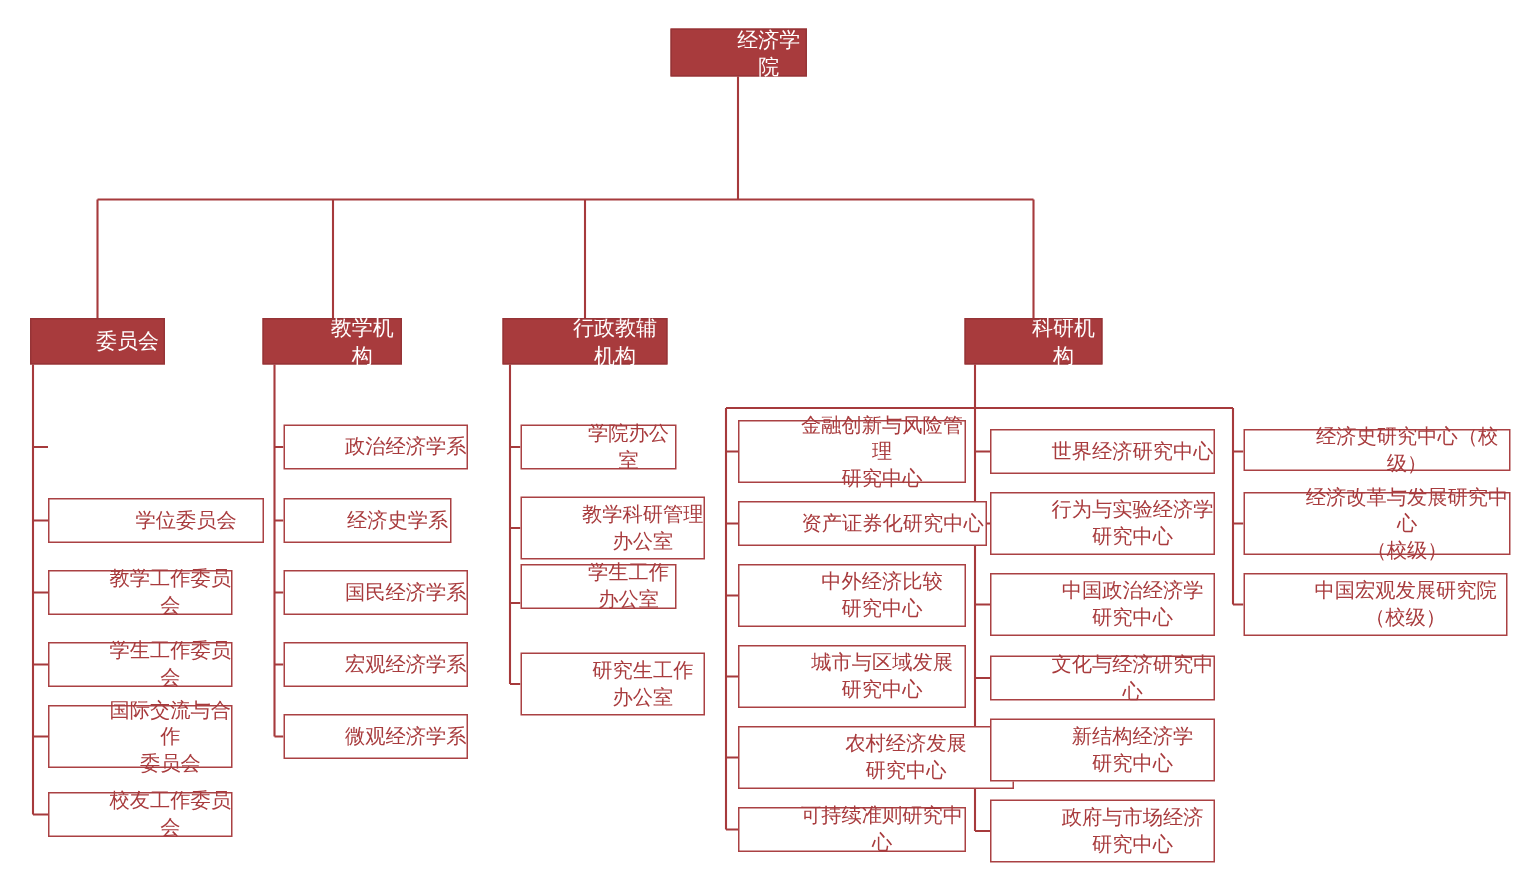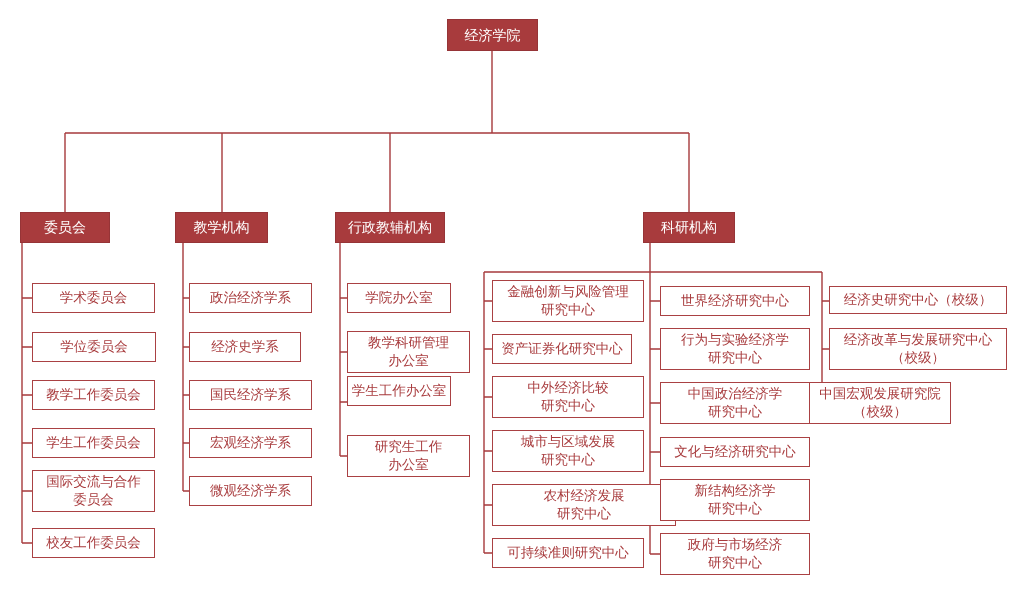--- a/index.html
+++ b/index.html
@@ -18,20 +18,21 @@
   .node{
     position:absolute;
     box-sizing:border-box;
     display:flex;align-items:center;justify-content:center;
     text-align:center;
     white-space:pre-line;
     font-size:13.5px;line-height:1.3;
     background:#ffffff;
     border:1.5px solid var(--child-border);
     color:var(--child-text);
+    padding-left:40px;
   }
   .node.head{
     background:var(--brand);
     border:1px solid var(--brand-border);
     color:#ffffff;
     font-size:14px;
   }
 </style>
 </head>
 <body>
@@ -46,22 +47,21 @@
     <path d="M650 243 V272 M484 272 H822 M484 272 V553 M650 272 V554 M822 272 V403 M484 301 H492 M484 349 H492 M484 397 H492 M484 451 H492 M484 505 H492 M484 553 H492 M650 301 H660 M650 349 H660 M650 403 H660 M650 452 H660 M650 500 H660 M650 554 H660 M822 301 H829 M822 349 H829 M822 403 H829"></path>
   </svg>
 
   <div class="node head" style="left:447px;top:19px;width:91px;height:32px">经济学院</div>
 
   <div class="node head" style="left:20px;top:212px;width:90px;height:31px">委员会</div>
   <div class="node head" style="left:335px;top:212px;width:110px;height:31px">行政教辅机构</div>
   <div class="node head" style="left:175px;top:212px;width:93px;height:31px">教学机构</div>
   <div class="node head" style="left:643px;top:212px;width:92px;height:31px">科研机构</div>
 
-  <div class="node" style="left:32px;top:283px;width:123px;height:30px">学术委员会</div>
-  <div class="node" style="left:32px;top:332px;width:124px;height:30px">学位委员会</div>
+  <div class="node" style="left:32px;top:332px;width:144px;height:30px">学位委员会</div>
   <div class="node" style="left:32px;top:380px;width:123px;height:30px">教学工作委员会</div>
   <div class="node" style="left:32px;top:428px;width:123px;height:30px">学生工作委员会</div>
   <div class="node" style="left:32px;top:470px;width:123px;height:42px">国际交流与合作
 委员会</div>
   <div class="node" style="left:189px;top:283px;width:123px;height:30px">政治经济学系</div>
 
   <div class="node" style="left:32px;top:528px;width:123px;height:30px">校友工作委员会</div>
   <div class="node" style="left:189px;top:332px;width:112px;height:30px">经济史学系</div>
   <div class="node" style="left:189px;top:380px;width:123px;height:30px">国民经济学系</div>
   <div class="node" style="left:189px;top:428px;width:123px;height:30px">宏观经济学系</div>
@@ -69,21 +69,21 @@
 
   <div class="node" style="left:347px;top:283px;width:104px;height:30px">学院办公室</div>
   <div class="node" style="left:347px;top:331px;width:123px;height:42px">教学科研管理
 办公室</div>
   <div class="node" style="left:347px;top:376px;width:104px;height:30px">学生工作办公室</div>
   <div class="node" style="left:347px;top:435px;width:123px;height:42px">研究生工作
 办公室</div>
 
   <div class="node" style="left:492px;top:280px;width:152px;height:42px">金融创新与风险管理
 研究中心</div>
-  <div class="node" style="left:492px;top:334px;width:140px;height:30px">资产证券化研究中心</div>
+  <div class="node" style="left:492px;top:334px;width:166px;height:30px">资产证券化研究中心</div>
   <div class="node" style="left:492px;top:376px;width:152px;height:42px">中外经济比较
 研究中心</div>
   <div class="node" style="left:492px;top:430px;width:152px;height:42px">城市与区域发展
 研究中心</div>
   <div class="node" style="left:492px;top:484px;width:184px;height:42px">农村经济发展
 研究中心</div>
   <div class="node" style="left:492px;top:538px;width:152px;height:30px">可持续准则研究中心</div>
 
   <div class="node" style="left:660px;top:286px;width:150px;height:30px">世界经济研究中心</div>
   <div class="node" style="left:660px;top:328px;width:150px;height:42px">行为与实验经济学
@@ -92,16 +92,16 @@
 研究中心</div>
   <div class="node" style="left:660px;top:437px;width:150px;height:30px">文化与经济研究中心</div>
   <div class="node" style="left:660px;top:479px;width:150px;height:42px">新结构经济学
 研究中心</div>
   <div class="node" style="left:660px;top:533px;width:150px;height:42px">政府与市场经济
 研究中心</div>
 
   <div class="node" style="left:829px;top:286px;width:178px;height:28px">经济史研究中心（校级）</div>
   <div class="node" style="left:829px;top:328px;width:178px;height:42px">经济改革与发展研究中心
 （校级）</div>
-  <div class="node" style="left:809px;top:382px;width:142px;height:42px">中国宏观发展研究院
+  <div class="node" style="left:829px;top:382px;width:176px;height:42px">中国宏观发展研究院
 （校级）</div>
 
 </div>
 
 </body></html>

